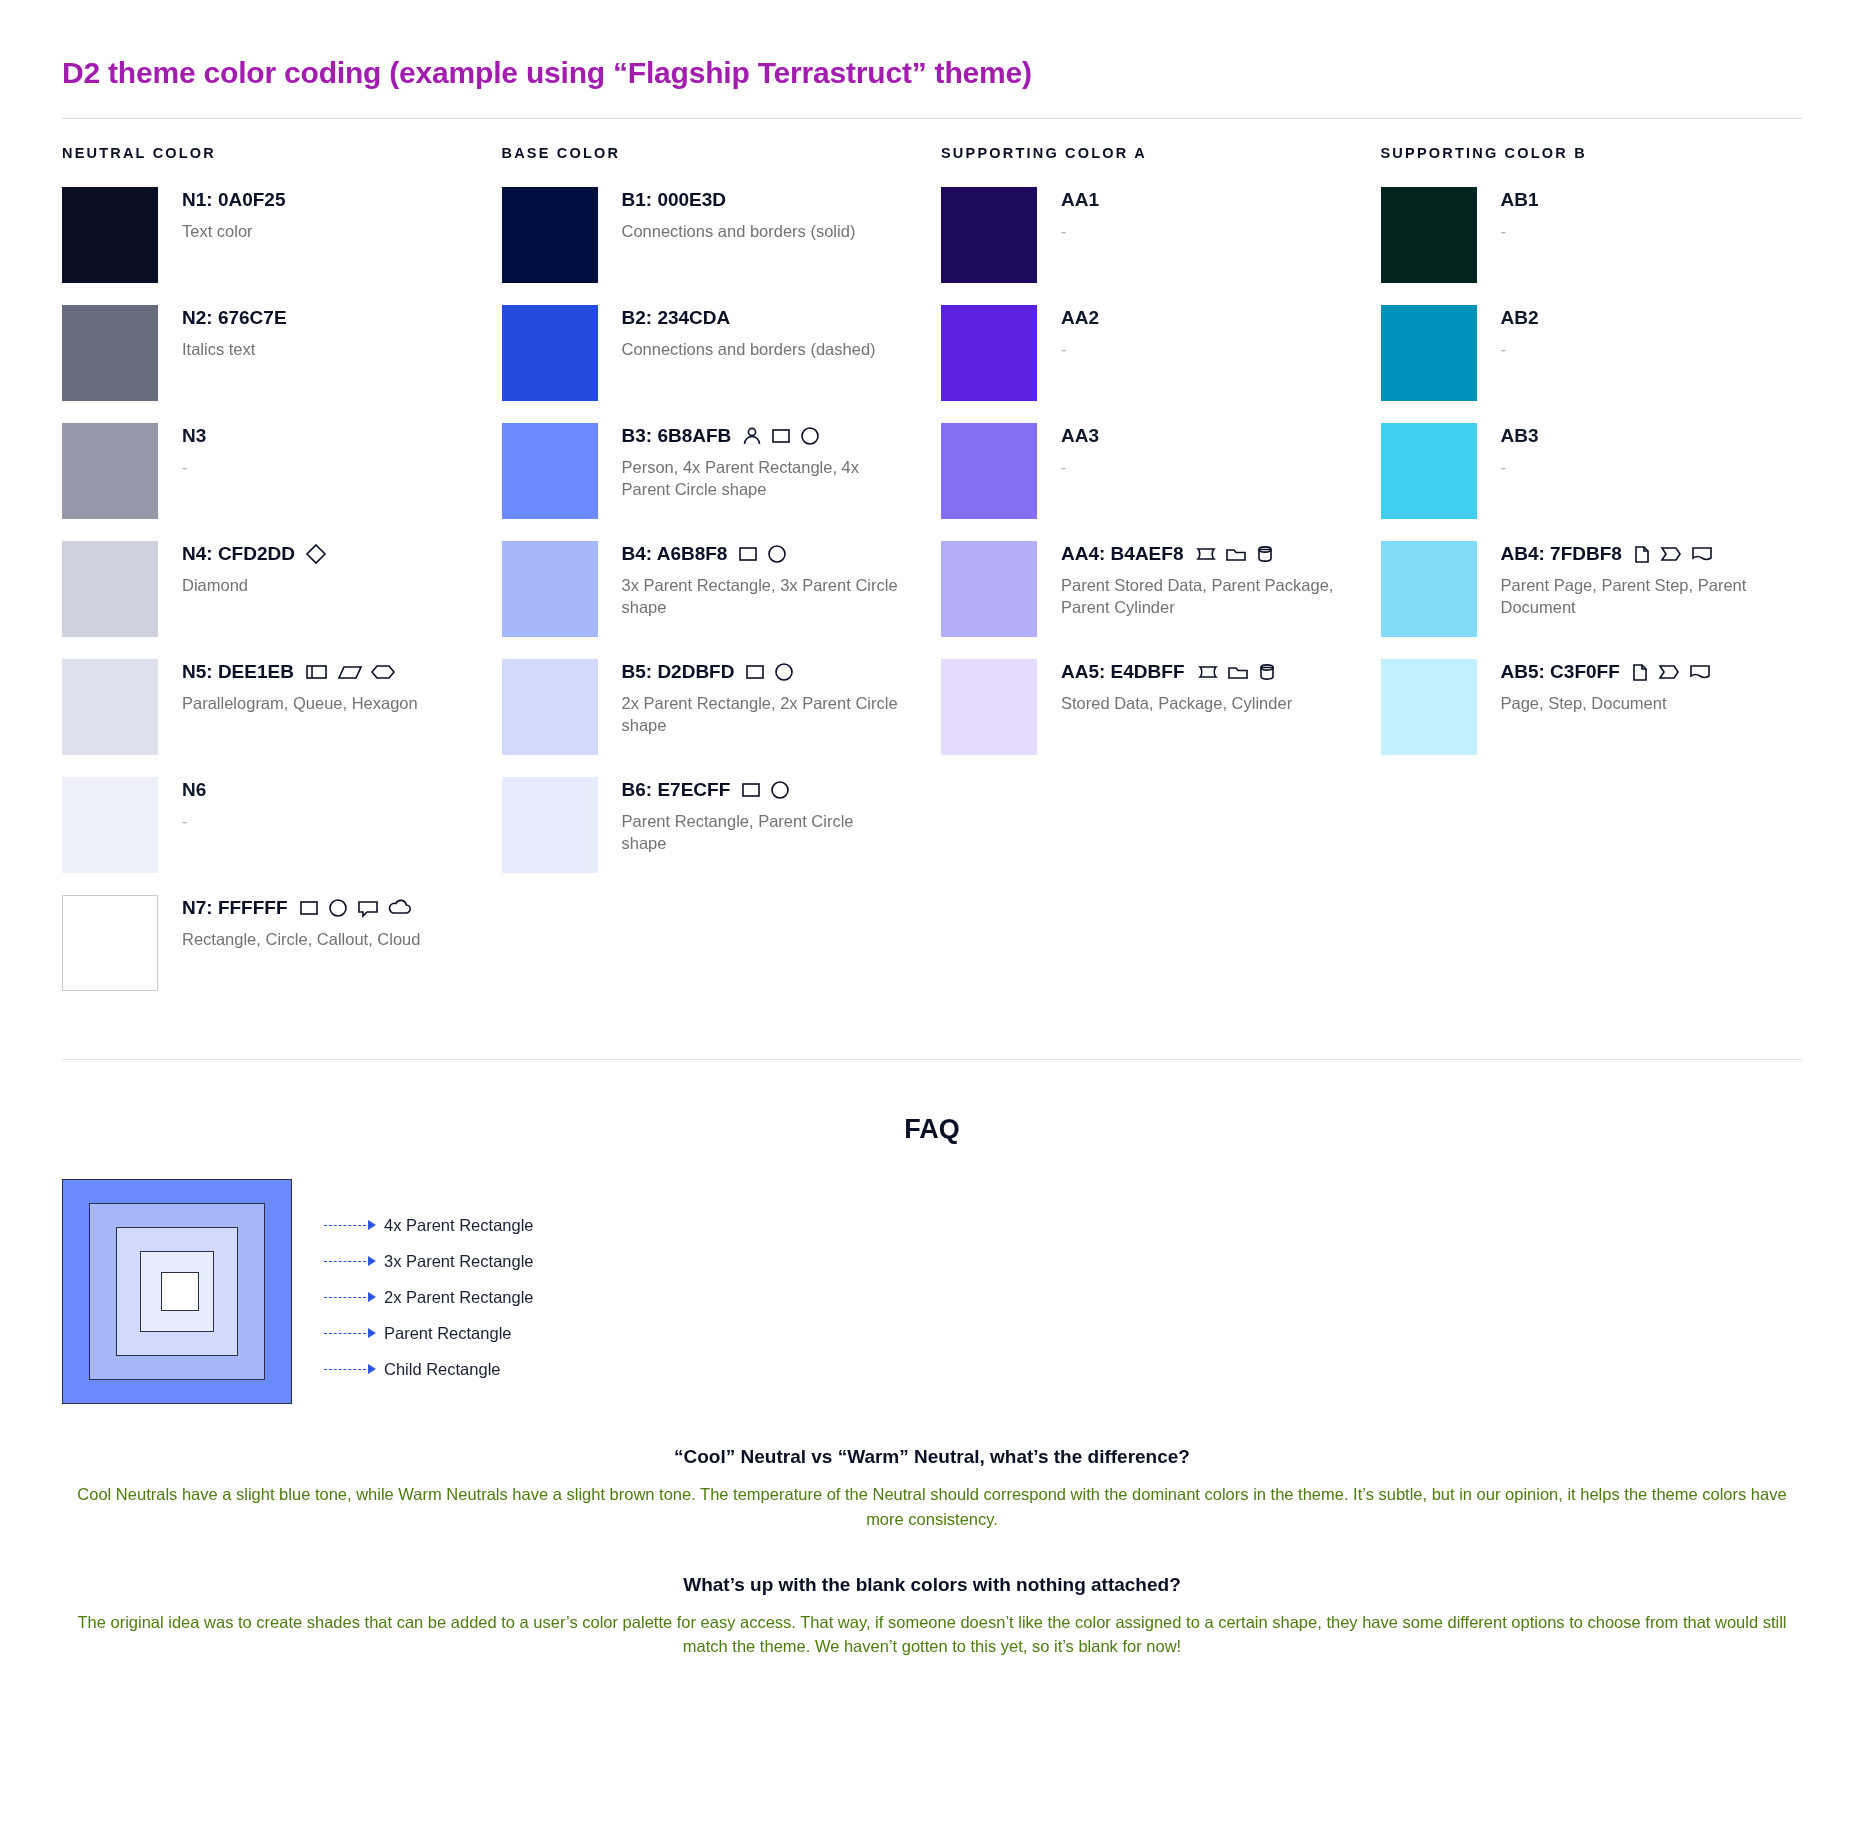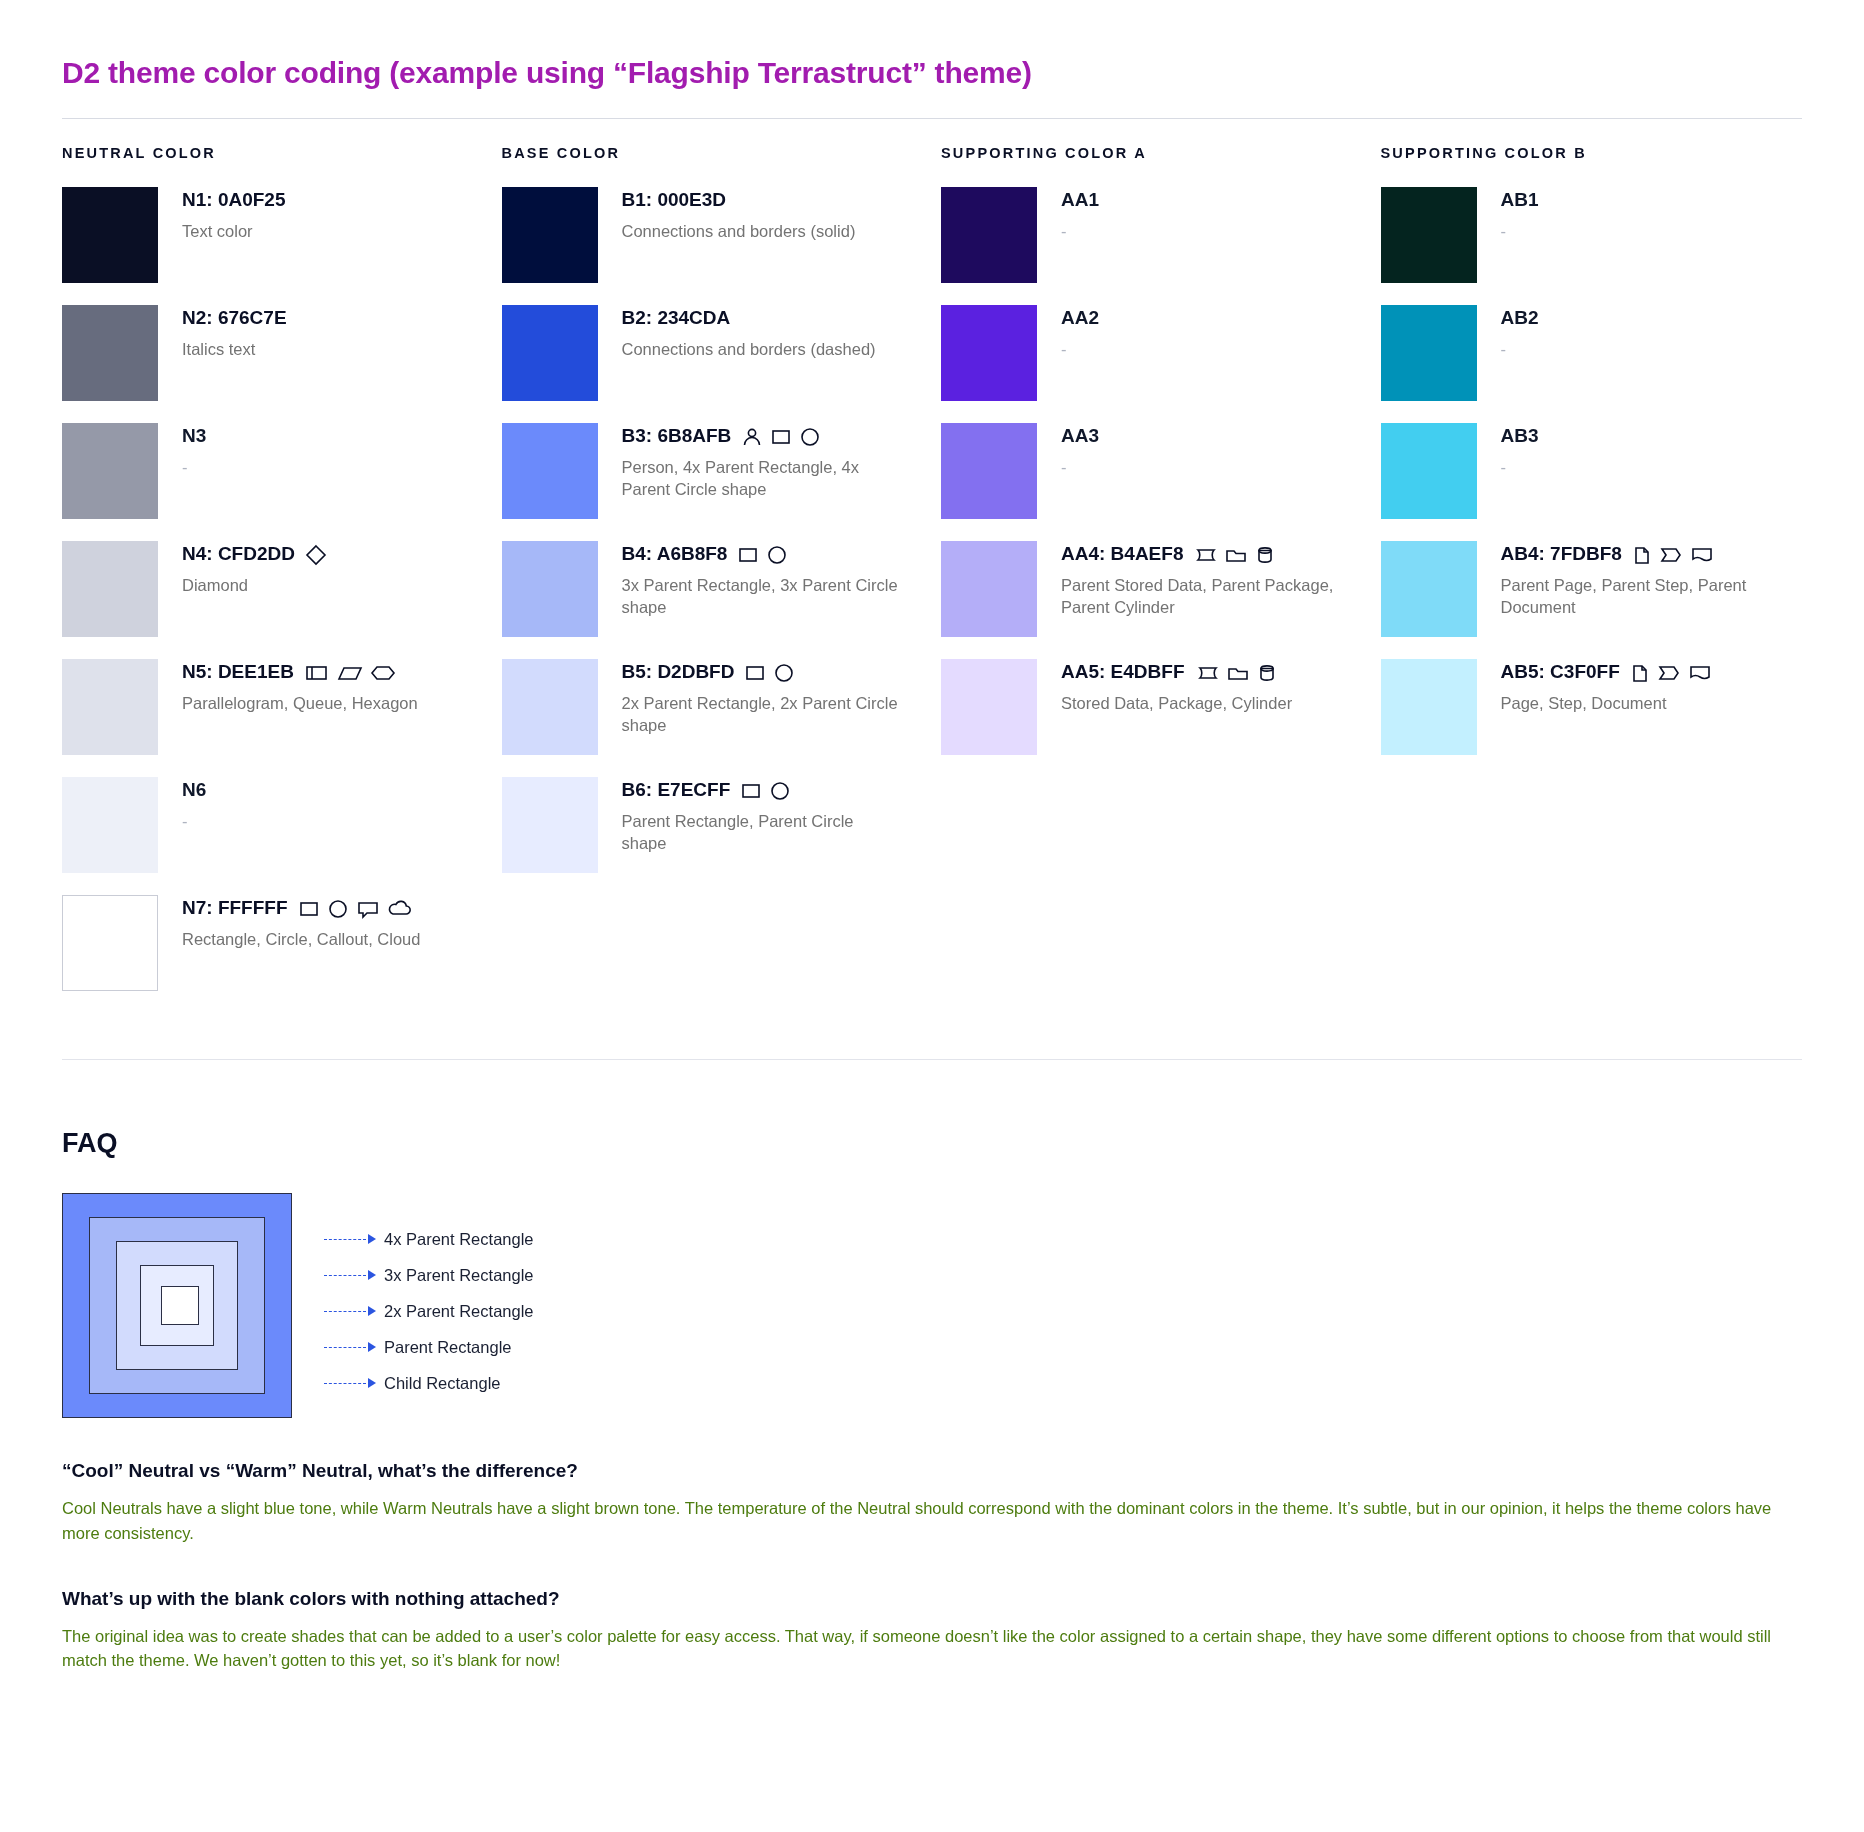--- a/index.html
+++ b/index.html
@@ -66,21 +66,21 @@
   .swatch-text {
     padding-left: 24px;
     padding-top: 2px;
     flex: 1 1 auto;
   }
   .swatch-title {
     font-size: 19px;
     font-weight: bold;
     color: #0A0F25;
     display: flex;
-    align-items: flex-end;
+    align-items: center;
     gap: 10px;
     line-height: 1.2;
     white-space: nowrap;
   }
   .swatch-title.empty { color: #0f172a; font-weight: bold; }
   .swatch-desc {
     font-size: 16.5px;
     line-height: 1.35;
     color: #737373;
     margin-top: 8px;
@@ -146,21 +146,21 @@
     border-top: 1.5px dashed #2B55E0;
     margin-right: 2px;
   }
   .arrow {
     width: 0; height: 0;
     border-top: 5px solid transparent;
     border-bottom: 5px solid transparent;
     border-left: 8px solid #2B55E0;
     margin-right: 8px;
   }
-  .faq-section { margin-top: 68px; }
+  .faq-section { margin-top: 54px; text-align: center; }
   .divider-bottom { margin: 46px 0 0 0; }
 </style>
 </head>
 <body>
 
 <div class="page">
 
   <h1 class="page-title">D2 theme color coding (example using “Flagship Terrastruct” theme)</h1>
   <div class="rule thick"></div>
 

